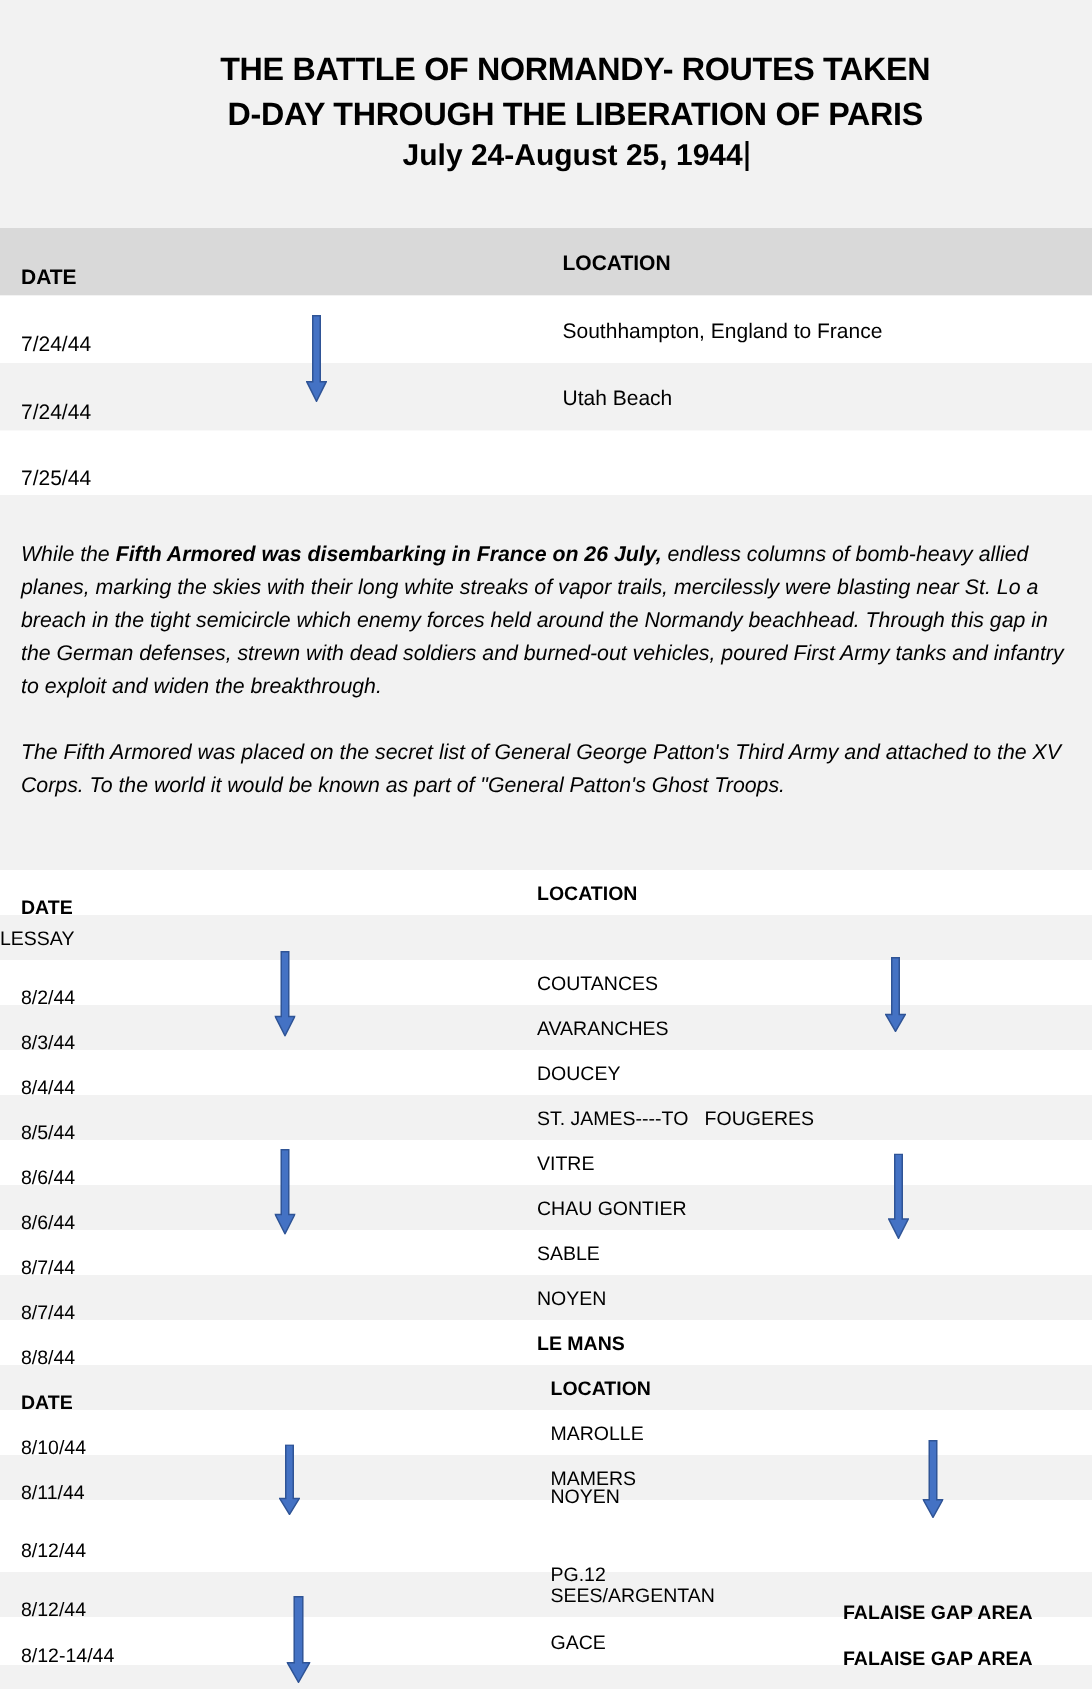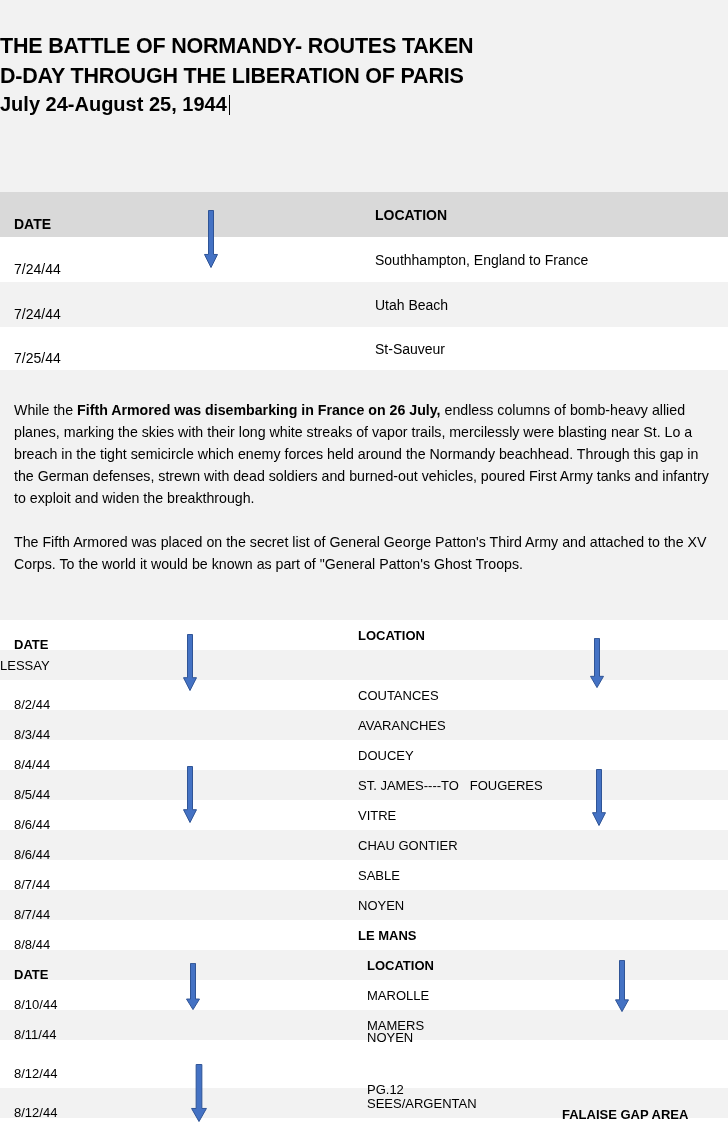--- a/index.html
+++ b/index.html
@@ -12,22 +12,24 @@
     position: relative;
     width: 728px;
     height: 1126px;
     background: var(--page-bg, #f2f2f2);
     overflow: hidden;
   }
 
   
   .title-block {
     box-sizing: border-box;
-    height: 192px;
+    height: 152px;
     padding-top: 31px;
+    text-align: center;
+    margin-left: 39px;
   }
   .title-line {
     font-weight: bold;
     font-size: 21.5px;
     line-height: 30px;
     letter-spacing: -0.2px;
   }
   .title-date {
     font-weight: bold;
     font-size: 20px;
@@ -59,20 +61,21 @@
   }
   .t1 .c-date { width: 375px; }
   .t1 .row { height: 45px; font-size: 14px; }
   .t1 .row-3 { height: 43px; }
 
   
   .mid {
     box-sizing: border-box;
     height: 250px;
     padding: 29px 8px 0 14px;
+    font-style: italic;
   }
   .mid p { margin: 0; font-size: 14.2px; line-height: 22px; }
   .mid p + p { margin-top: 22px; }
 
   
   .t2-header {
     height: 45px;
     font-weight: bold;
     font-size: 13px;
   }
@@ -116,21 +119,20 @@
     <div class="row white">
       <div class="c-date">7/24/44</div>
       <div class="c-loc">Southhampton, England to France</div>
     </div>
     <div class="row gray">
       <div class="c-date">7/24/44</div>
       <div class="c-loc">Utah Beach</div>
     </div>
     <div class="row white row-3">
       <div class="c-date">7/25/44</div>
-      <div class="c-loc">St-Sauveur</div>
     </div>
   </div>
 
   <div class="mid">
     <p><span>While the </span><b>Fifth Armored was disembarking in France on 26 July,</b><span> endless columns of bomb-heavy allied planes, marking the skies with their long white streaks of vapor trails, mercilessly were blasting near St. Lo a breach in the tight semicircle which enemy forces held around the Normandy beachhead. Through this gap in the German defenses, strewn with dead soldiers and burned-out vehicles, poured First Army tanks and infantry to exploit and widen the breakthrough.</span></p>
     <p>The Fifth Armored was placed on the secret list of General George Patton's Third Army and attached to the XV Corps. To the world it would be known as part of "General Patton's Ghost Troops.</p>
   </div>
 
   <div class="t2">
     <div class="row t2-header white">

